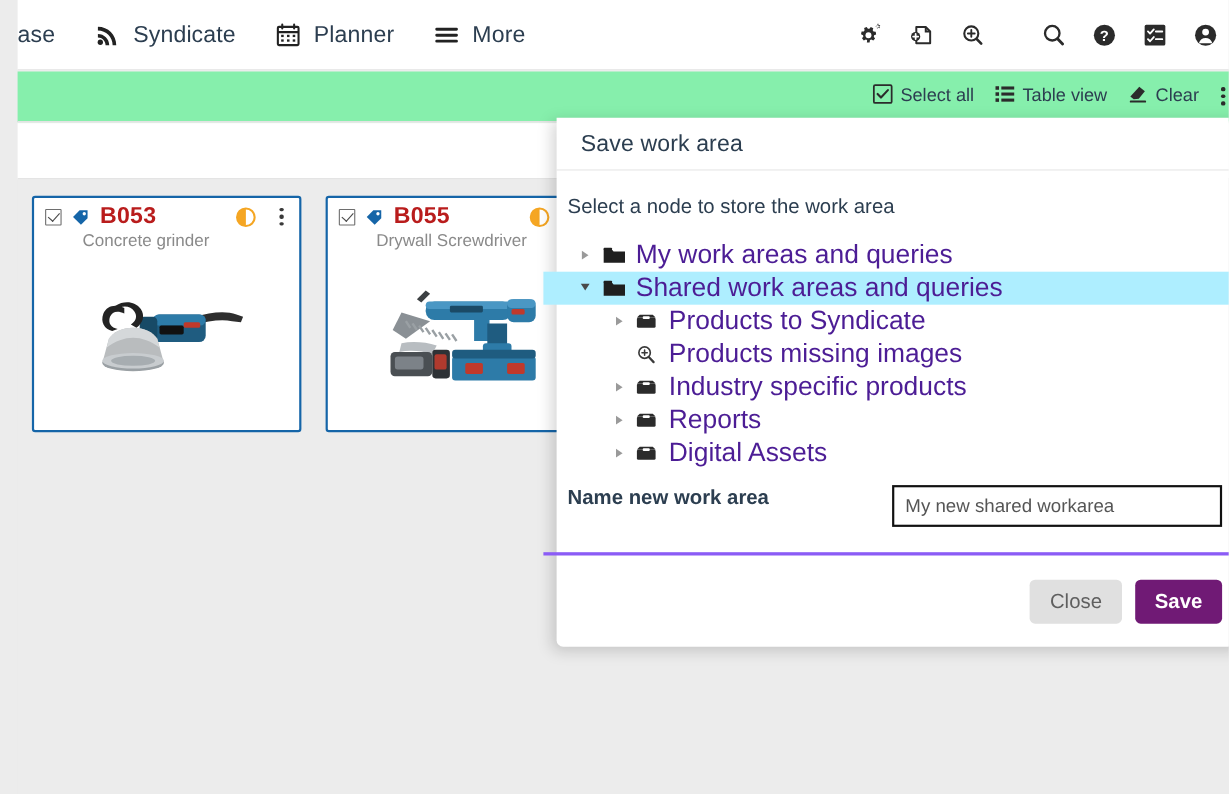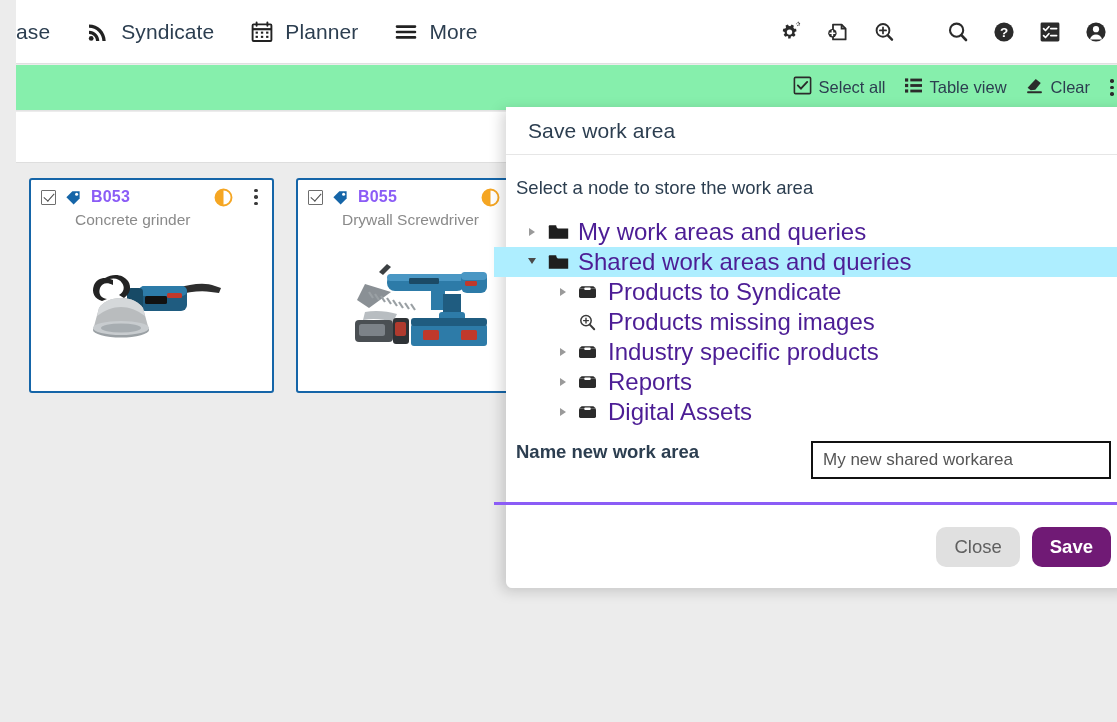--- a/index.html
+++ b/index.html
@@ -82,21 +82,21 @@
   .card-check {
     width: 15px; height: 15px; border: 1px solid #6e6e6e; background: #fff;
     border-radius: 1px; position: relative; cursor: pointer; flex: none;
   }
   .card-check::after {
     content: ""; position: absolute; left: 4px; top: 0px;
     width: 5px; height: 9px; border: solid #4a4a4a;
     border-width: 0 1.6px 1.6px 0; transform: rotate(42deg);
   }
   .tag-icon { flex: none; display: flex; align-items: center; }
-  .card-id { font-size: 16px; font-weight: bold; color: #8b5cf6; letter-spacing: .2px; }
+  .card-id { font-size: 21px; font-weight: bold; color: #b91c1c; letter-spacing: .2px; }
   .card-meter { margin-left: auto; flex: none; display: flex; align-items: center; }
   .card-kebab {
     width: 16px; display: flex; flex-direction: column; align-items: center;
     gap: 3px; cursor: pointer; flex: none; margin-left: 6px;
   }
   .card-kebab .kdot { background: #3a3a3a; }
   .card-sub {
     padding: 0 10px 0 44px; font-size: 15.5px; color: #8a8a8a;
     margin-top: -3px; white-space: nowrap; overflow: hidden;
   }
@@ -155,21 +155,21 @@
     font-size: 17px; color: #555; padding: 0 10px; background: #fff;
   }
 
   .dlg-footer {
     position: absolute; right: 0; bottom: 0; left: 0;
     height: 82px; display: flex; align-items: center;
     justify-content: flex-end; gap: 12px; padding: 0 22px;
   }
   .btn {
     font-family: "Liberation Sans", sans-serif; font-size: 18.5px;
-    border: none; border-radius: 10px; cursor: pointer; padding: 0 18px; height: 40px;
+    border: none; border-radius: 5px; cursor: pointer; padding: 0 18px; height: 40px;
   }
   .btn-close { background: #e0e0e0; color: #5f5f5f; }
   .btn-save { background: #701a75; color: #ffffff; font-weight: bold; }
 </style>
 </head>
 <body>
 
 <div id="app">
 
   <div class="topbar">

